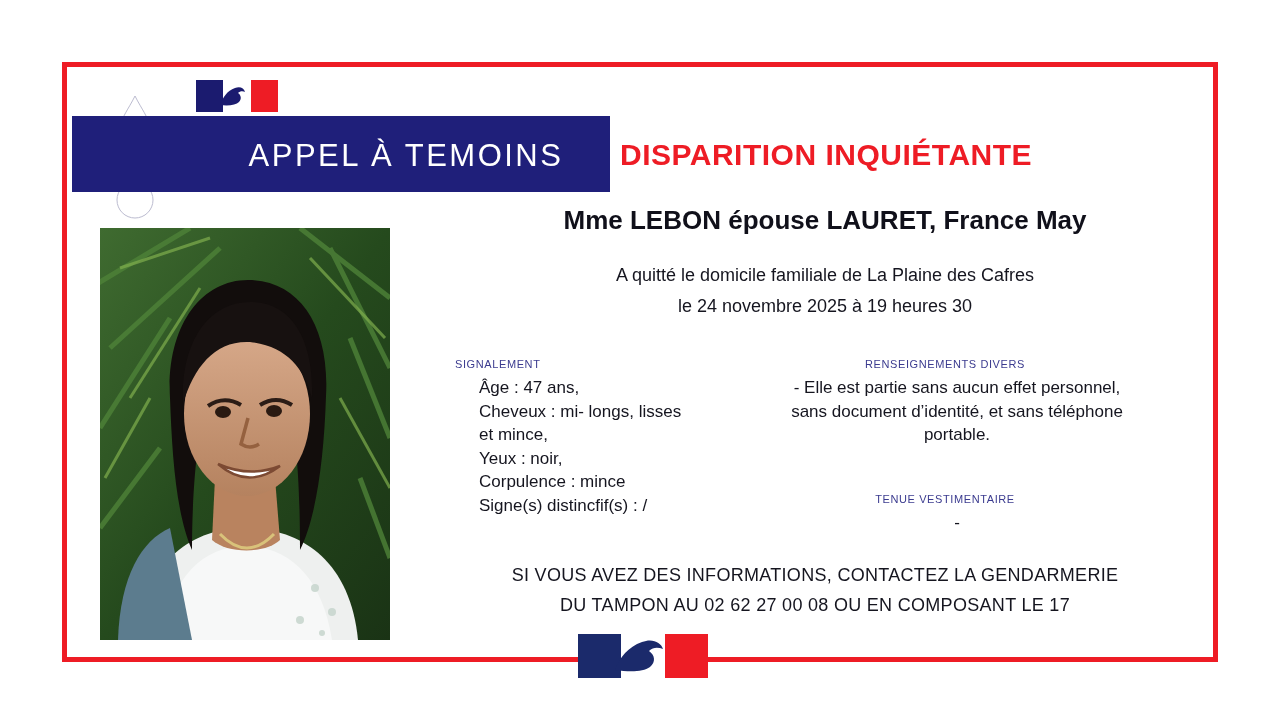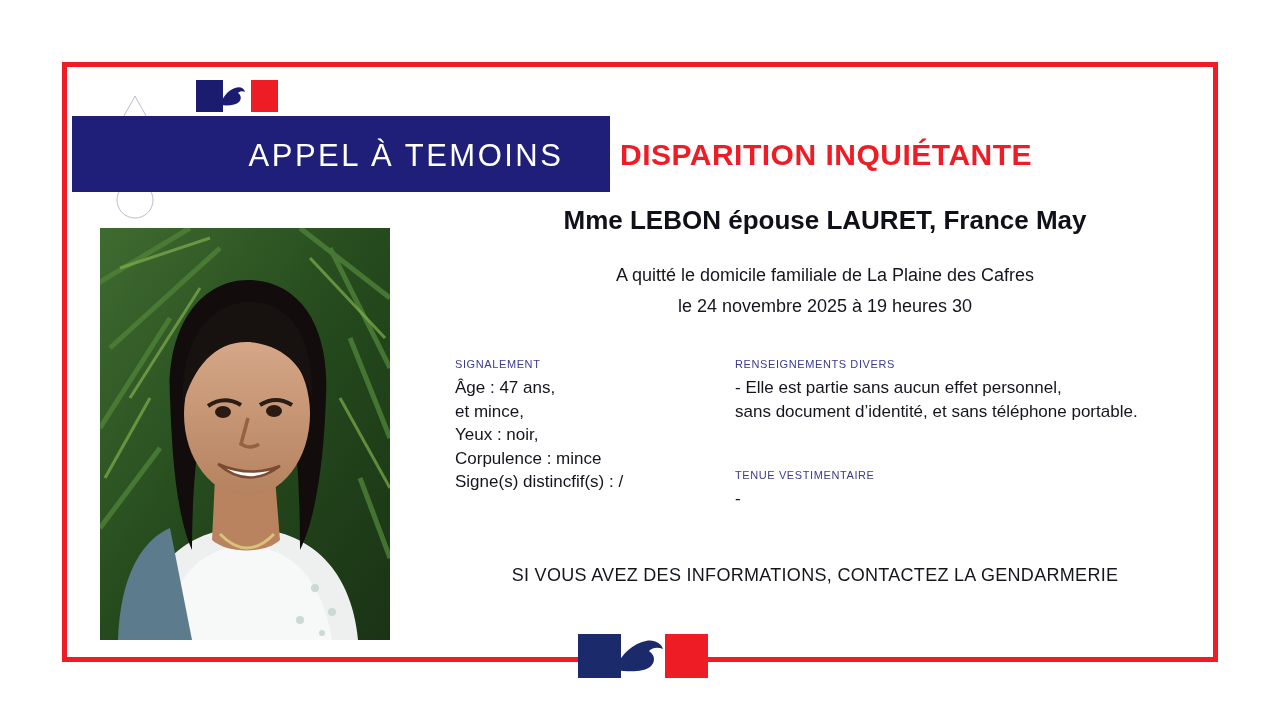--- a/index.html
+++ b/index.html
@@ -135,31 +135,33 @@
     position: absolute;
     left: 455px;
     top: 358px;
     width: 275px;
   }
   .col-right {
     position: absolute;
     left: 735px;
     top: 358px;
     width: 420px;
+    text-align: center;
   }
   .sec-title {
     color: #3b3b8f;
     font-size: 11px;
     letter-spacing: 0.6px;
     margin-bottom: 6px;
   }
   .sec-body {
     color: #15151f;
     font-size: 17px;
     line-height: 23.5px;
+    margin-left: 24px;
   }
   .gap { height: 46px; }
 
   .contact {
     position: absolute;
     left: 400px;
     top: 560px;
     width: 830px;
     text-align: center;
     color: #15151f;
@@ -289,20 +291,21 @@
         <circle cx="200" cy="392" r="4"></circle>
           <circle cx="222" cy="405" r="3"></circle>
       </g>
     </svg>
   </div>
 
   <div class="col-left">
     <div class="sec-title">SIGNALEMENT</div>
     <div class="sec-body">
       <div>Âge : 47 ans,</div>
+      <div>Cheveux : mi- longs, lisses</div>
       <div> et mince,</div>
       <div>Yeux : noir,</div>
       <div>Corpulence : mince</div>
       <div>Signe(s) distincfif(s) : /</div>
     </div>
   </div>
 
   <div class="col-right">
     <div class="sec-title">RENSEIGNEMENTS DIVERS</div>
     <div class="sec-body">
@@ -311,20 +314,21 @@
     </div>
     <div class="gap"></div>
     <div class="sec-title">TENUE VESTIMENTAIRE</div>
     <div class="sec-body">
       <div>-</div>
     </div>
   </div>
 
   <div class="contact">
     <div>SI VOUS AVEZ DES INFORMATIONS, CONTACTEZ LA GENDARMERIE</div>
+    <div>DU TAMPON AU 02 62 27 00 08 OU EN COMPOSANT LE 17</div>
   </div>
 
   <div class="flag-bottom">
     <div class="fb-blue"></div>
     <div class="fb-white">
       <svg class="marianne-b" viewBox="0 0 54 40" xmlns="http://www.w3.org/2000/svg">
         <path d="M4 34 C9 21 17 11 31 6 C41 2 50 6 52 13 C47 11 42 11 38 15 C44 19 45 26 39 31 C32 36 19 36 4 34 Z" fill="#1b2a6b"></path>
       </svg>
     </div>
     <div class="fb-red"></div>

